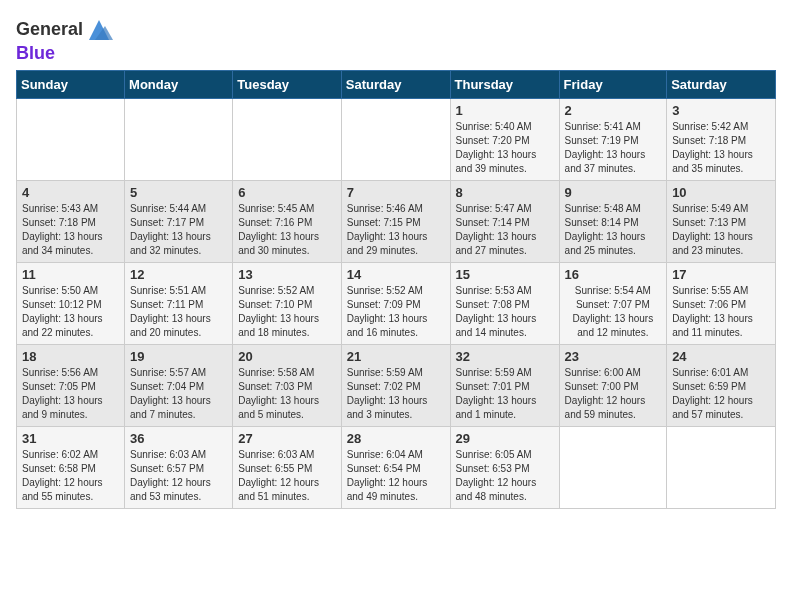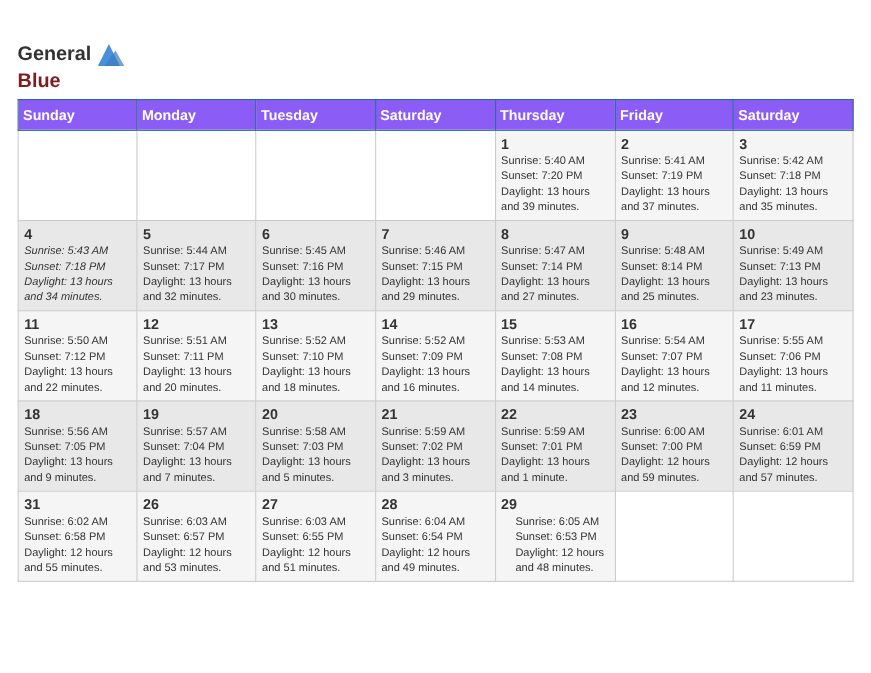--- a/index.html
+++ b/index.html
@@ -12,21 +12,21 @@
     }
     .header {
       display: flex;
       align-items: flex-start;
       justify-content: space-between;
       margin-bottom: 6px;
     }
     .logo {
       display: flex;
       align-items: center;
-      margin-top: 20px;
+      margin-top: 0;
     }
     .logo-text {
       font-size: 18px;
       font-weight: bold;
       color: #333;
       line-height: 1.1;
     }
     .logo-icon {
       width: 28px;
       height: 28px;
@@ -43,21 +43,21 @@
       font-size: 16px;
       font-weight: bold;
       color: #333;
     }
     table {
       width: 100%;
       border-collapse: collapse;
       font-size: 11px;
     }
     thead tr th {
-      background-color: #8b5cf6;
+      background-color: #0c4a6e;
       color: #fff;
       padding: 6px 4px;
       text-align: left;
       font-size: 13px;
       font-weight: bold;
       border: 1px solid #2d6aa0;
     }
     tbody tr td {
       border: 1px solid #ccc;
       vertical-align: top;
@@ -86,21 +86,21 @@
 <body>
 
 <div class="header">
   <div class="logo">
     <div>
       <div class="logo-text">
         <div>General<svg class="logo-icon" viewBox="0 0 28 28" style="display:inline-block;vertical-align:middle;margin-left:2px;">
           <polygon points="4,24 14,4 24,24" fill="#4a90d9"></polygon>
           <polygon points="10,24 20,10 28,24" fill="#3a7cc1" opacity="0.7"></polygon>
         </svg></div>
-        <div style="color:#7f1d1d;">Blue</div>
+        <div style="color:#6d28d9;">Blue</div>
       </div>
     </div>
   </div>
   <div class="title-block">
     <div class="main-title"></div>
     <div class="subtitle"></div>
   </div>
 </div>
 
 <table>
@@ -139,21 +139,21 @@
           <span class="day-num">3</span>
           <div class="day-info" style="white-space: pre-line;">Sunrise: 5:42 AM
 Sunset: 7:18 PM
 Daylight: 13 hours
 and 35 minutes.</div>
         </td>
       </tr>
       <tr>
         <td>
           <span class="day-num">4</span>
-          <div class="day-info" style="white-space: pre-line; font-style: italic;">Sunrise: 5:43 AM
+          <div class="day-info" style="white-space: pre-line;">Sunrise: 5:43 AM
 Sunset: 7:18 PM
 Daylight: 13 hours
 and 34 minutes.</div>
         </td>
         <td>
           <span class="day-num">5</span>
           <div class="day-info" style="white-space: pre-line;">Sunrise: 5:44 AM
 Sunset: 7:17 PM
 Daylight: 13 hours
 and 32 minutes.</div>
@@ -191,21 +191,21 @@
           <div class="day-info" style="white-space: pre-line;">Sunrise: 5:49 AM
 Sunset: 7:13 PM
 Daylight: 13 hours
 and 23 minutes.</div>
         </td>
       </tr>
       <tr>
         <td>
           <span class="day-num">11</span>
           <div class="day-info" style="white-space: pre-line;">Sunrise: 5:50 AM
-Sunset: 7:12 PM
+Sunset: 10:12 PM
 Daylight: 13 hours
 and 22 minutes.</div>
         </td>
         <td>
           <span class="day-num">12</span>
           <div class="day-info" style="white-space: pre-line;">Sunrise: 5:51 AM
 Sunset: 7:11 PM
 Daylight: 13 hours
 and 20 minutes.</div>
         </td>
@@ -225,21 +225,21 @@
         </td>
         <td>
           <span class="day-num">15</span>
           <div class="day-info" style="white-space: pre-line;">Sunrise: 5:53 AM
 Sunset: 7:08 PM
 Daylight: 13 hours
 and 14 minutes.</div>
         </td>
         <td>
           <span class="day-num">16</span>
-          <div class="day-info" style="white-space: pre-line;">Sunrise: 5:54 AM
+          <div class="day-info" style="white-space: pre-line; text-align: center;">Sunrise: 5:54 AM
 Sunset: 7:07 PM
 Daylight: 13 hours
 and 12 minutes.</div>
         </td>
         <td>
           <span class="day-num">17</span>
           <div class="day-info" style="white-space: pre-line;">Sunrise: 5:55 AM
 Sunset: 7:06 PM
 Daylight: 13 hours
 and 11 minutes.</div>
@@ -268,21 +268,21 @@
 and 5 minutes.</div>
         </td>
         <td>
           <span class="day-num">21</span>
           <div class="day-info" style="white-space: pre-line;">Sunrise: 5:59 AM
 Sunset: 7:02 PM
 Daylight: 13 hours
 and 3 minutes.</div>
         </td>
         <td>
-          <span class="day-num">22</span>
+          <span class="day-num">32</span>
           <div class="day-info" style="white-space: pre-line;">Sunrise: 5:59 AM
 Sunset: 7:01 PM
 Daylight: 13 hours
 and 1 minute.</div>
         </td>
         <td>
           <span class="day-num">23</span>
           <div class="day-info" style="white-space: pre-line;">Sunrise: 6:00 AM
 Sunset: 7:00 PM
 Daylight: 12 hours
@@ -298,21 +298,21 @@
       </tr>
       <tr>
         <td>
           <span class="day-num">31</span>
           <div class="day-info" style="white-space: pre-line;">Sunrise: 6:02 AM
 Sunset: 6:58 PM
 Daylight: 12 hours
 and 55 minutes.</div>
         </td>
         <td>
-          <span class="day-num">26</span>
+          <span class="day-num">36</span>
           <div class="day-info" style="white-space: pre-line;">Sunrise: 6:03 AM
 Sunset: 6:57 PM
 Daylight: 12 hours
 and 53 minutes.</div>
         </td>
         <td>
           <span class="day-num">27</span>
           <div class="day-info" style="white-space: pre-line;">Sunrise: 6:03 AM
 Sunset: 6:55 PM
 Daylight: 12 hours
@@ -320,21 +320,21 @@
         </td>
         <td>
           <span class="day-num">28</span>
           <div class="day-info" style="white-space: pre-line;">Sunrise: 6:04 AM
 Sunset: 6:54 PM
 Daylight: 12 hours
 and 49 minutes.</div>
         </td>
         <td>
           <span class="day-num">29</span>
-          <div class="day-info" style="white-space: pre-line; margin-left: 13px;">Sunrise: 6:05 AM
+          <div class="day-info" style="white-space: pre-line;">Sunrise: 6:05 AM
 Sunset: 6:53 PM
 Daylight: 12 hours
 and 48 minutes.</div>
         </td>
         <td class="empty"></td>
         <td class="empty"></td>
       </tr>
     </tbody>
 </table>
 

